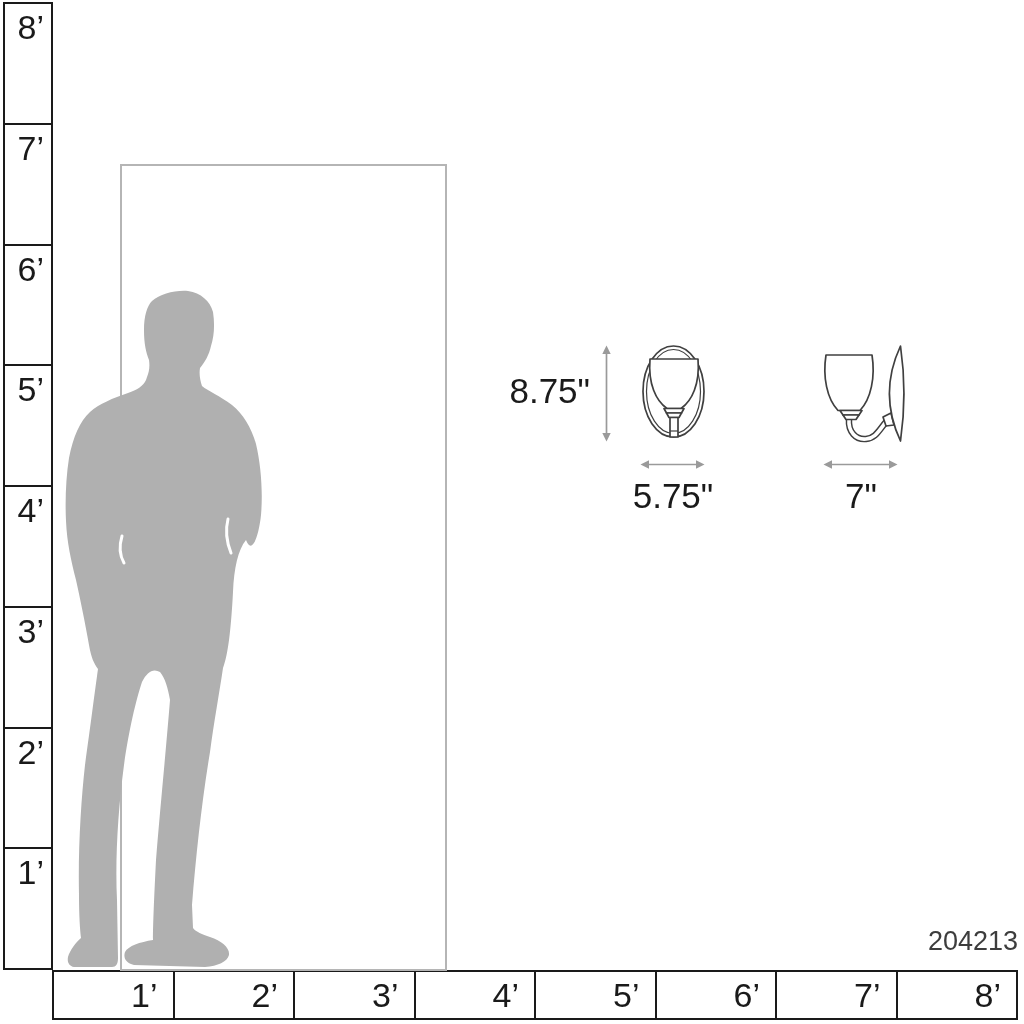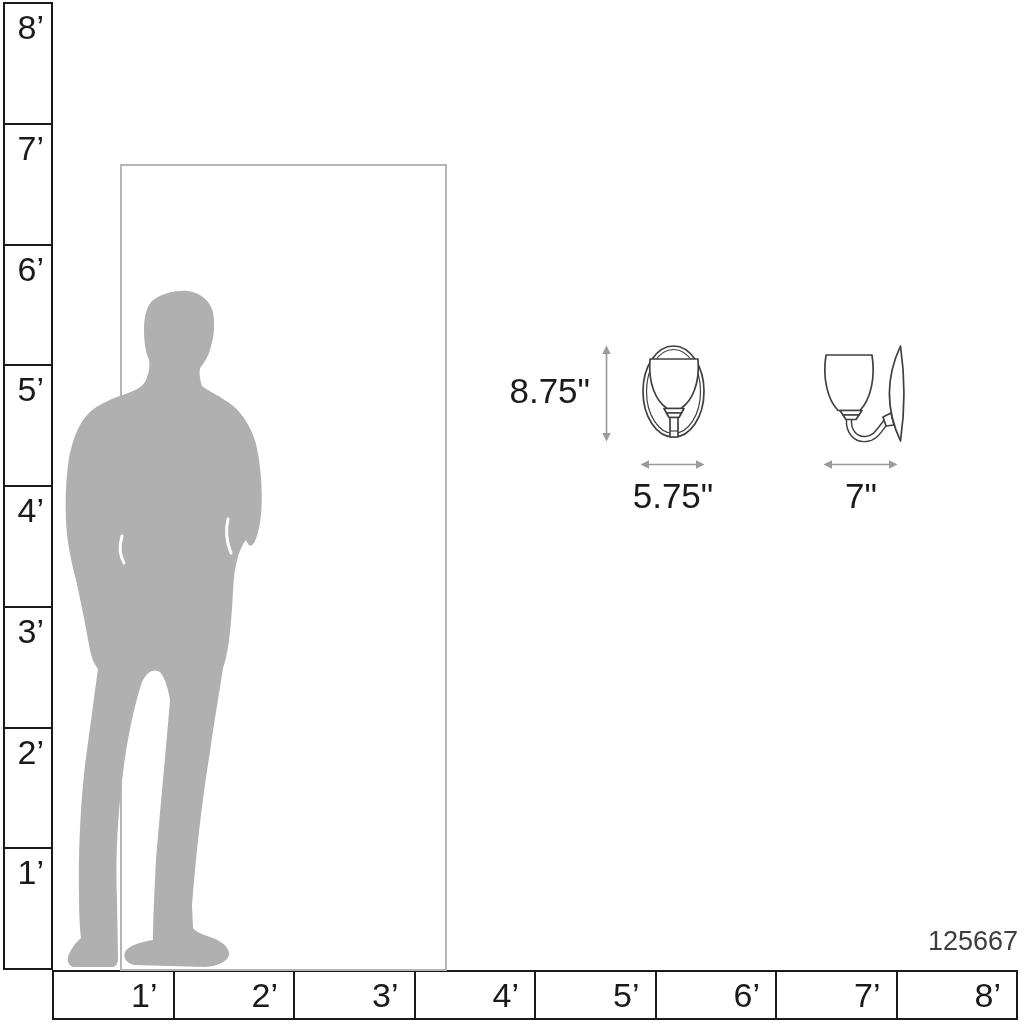--- a/index.html
+++ b/index.html
@@ -183,15 +183,15 @@
       <line class="arrow-line" x1="831" y1="464.5" x2="890" y2="464.5"></line>
       <polygon class="arrow-head" points="823.5,464.5 832,460.3 832,468.7"></polygon>
       <polygon class="arrow-head" points="897.5,464.5 889,460.3 889,468.7"></polygon>
     </g>
   </svg>
 
   <div class="dim dim-h">8.75"</div>
   <div class="dim dim-w">5.75"</div>
   <div class="dim dim-d">7"</div>
 
-  <div class="product-number">125667</div>
+  <div class="product-number">204213</div>
 
 </div>
 
 </body></html>

